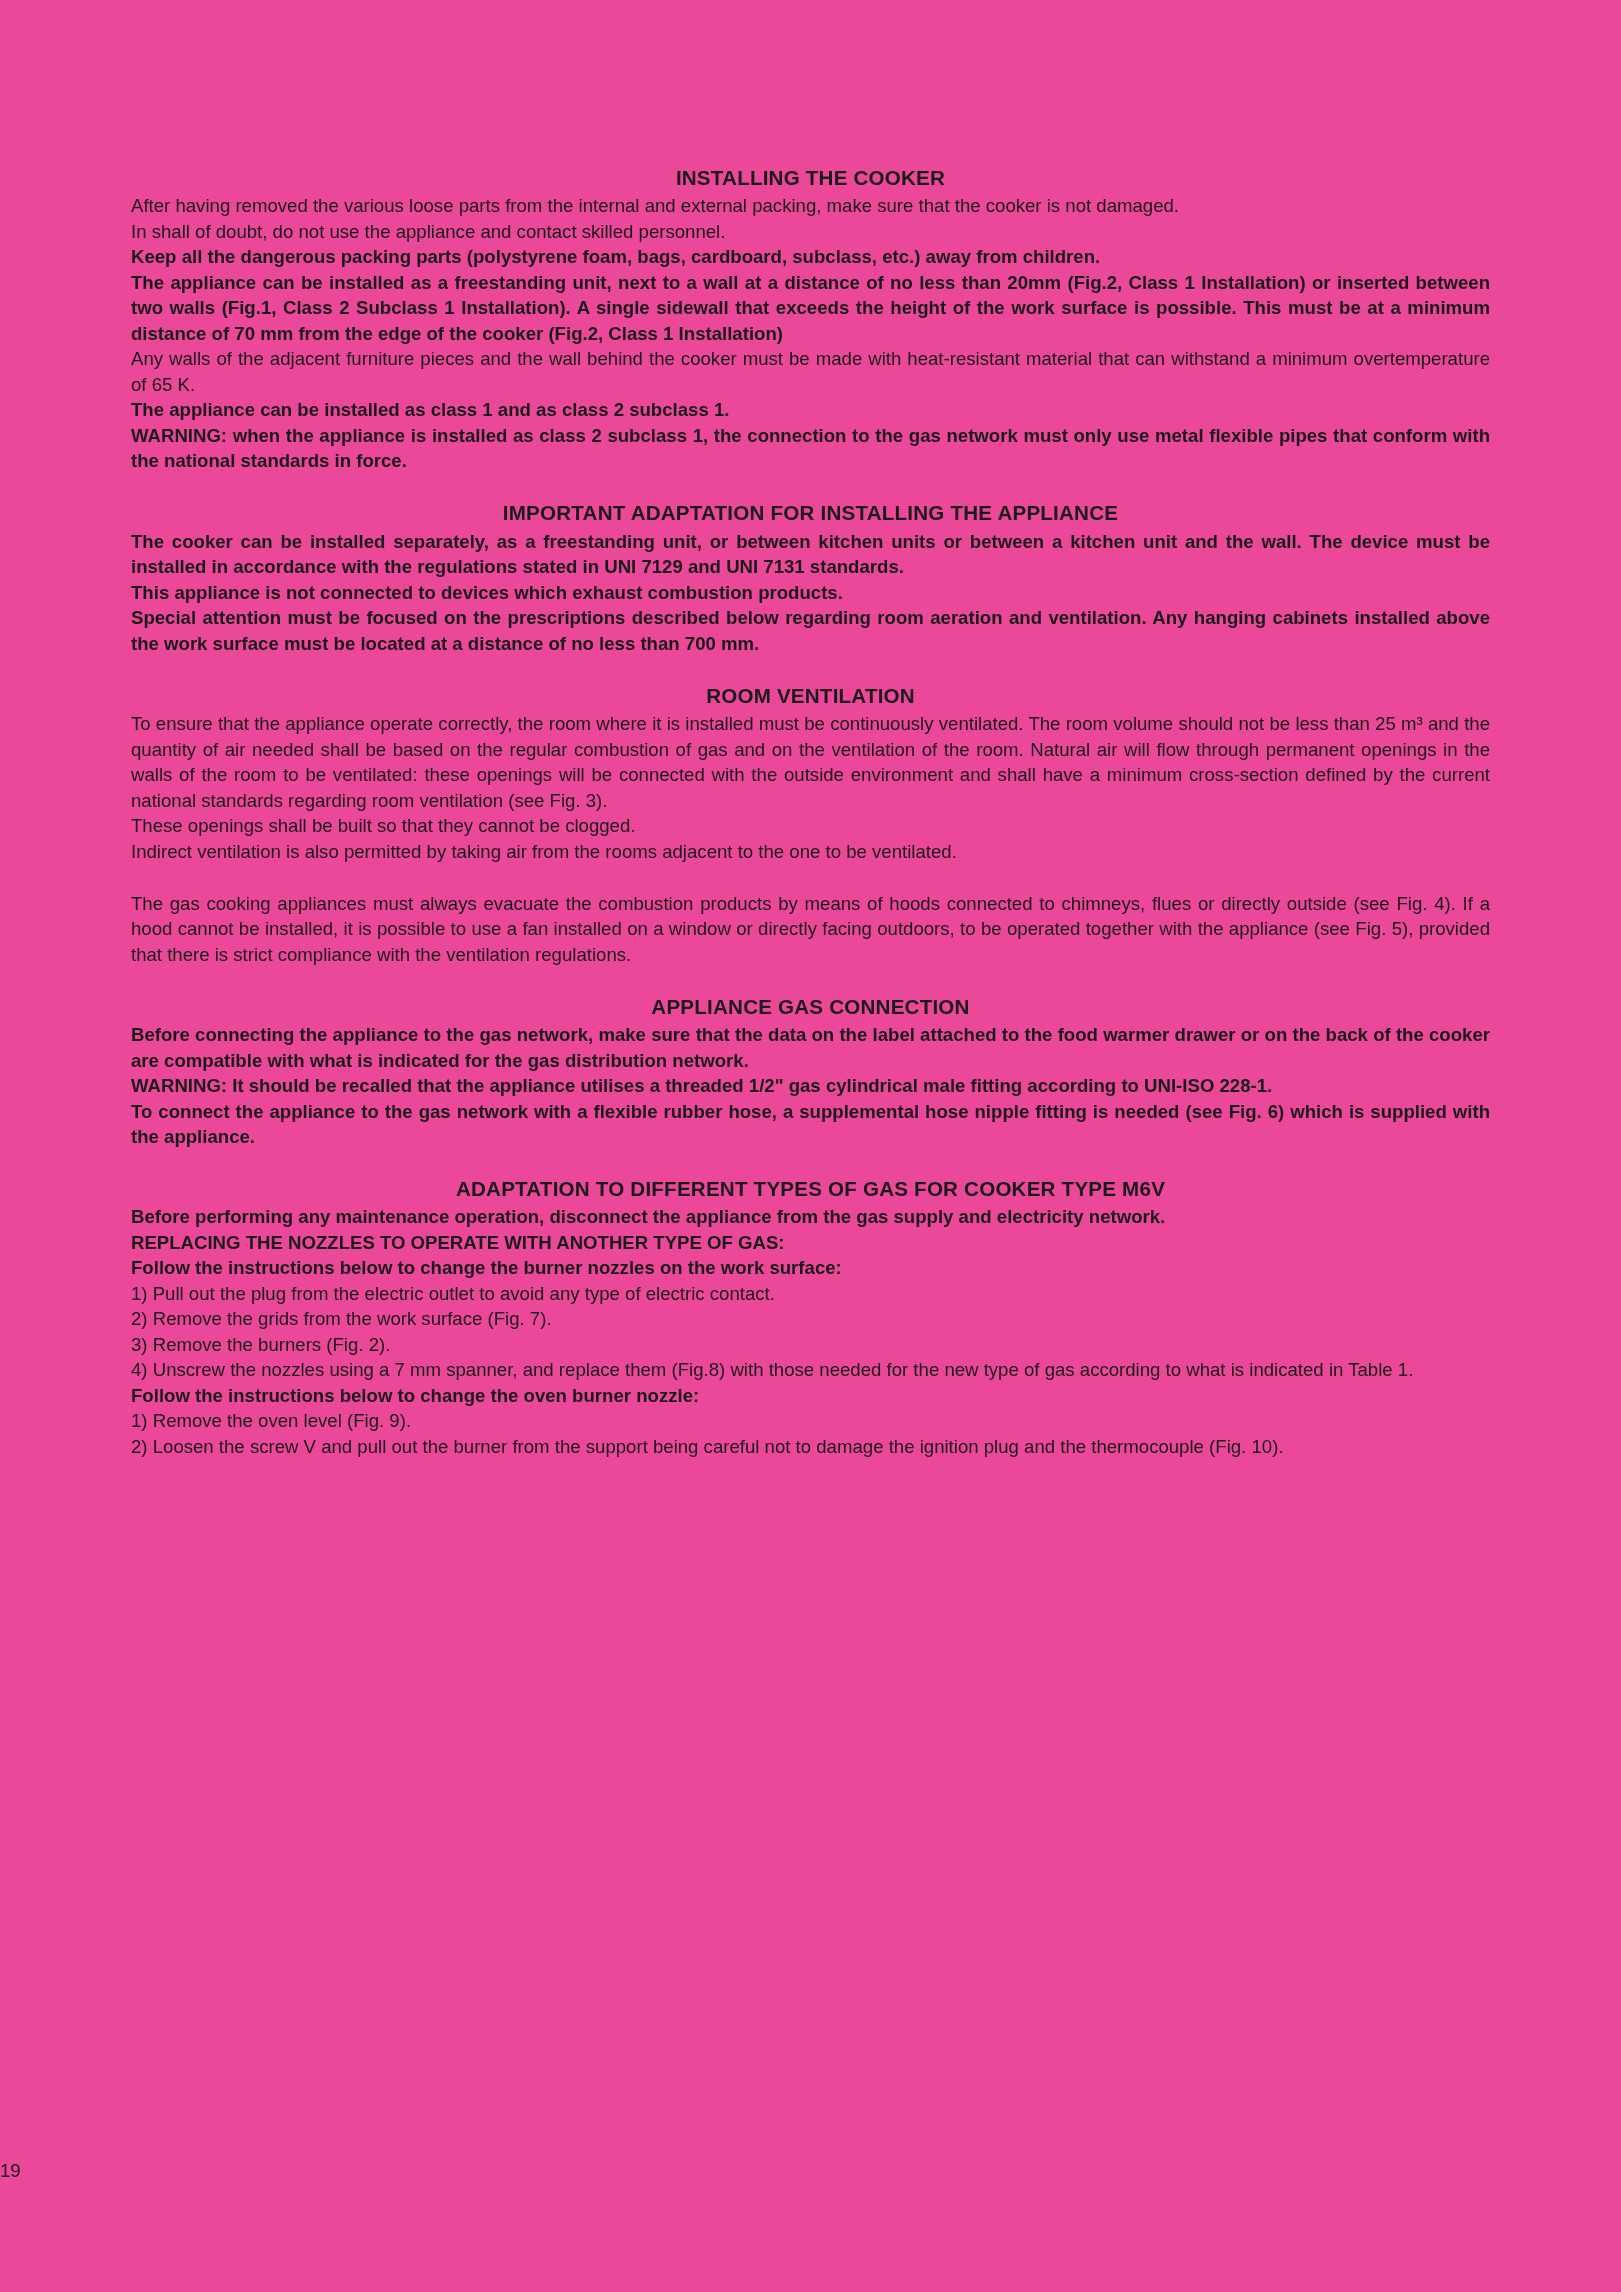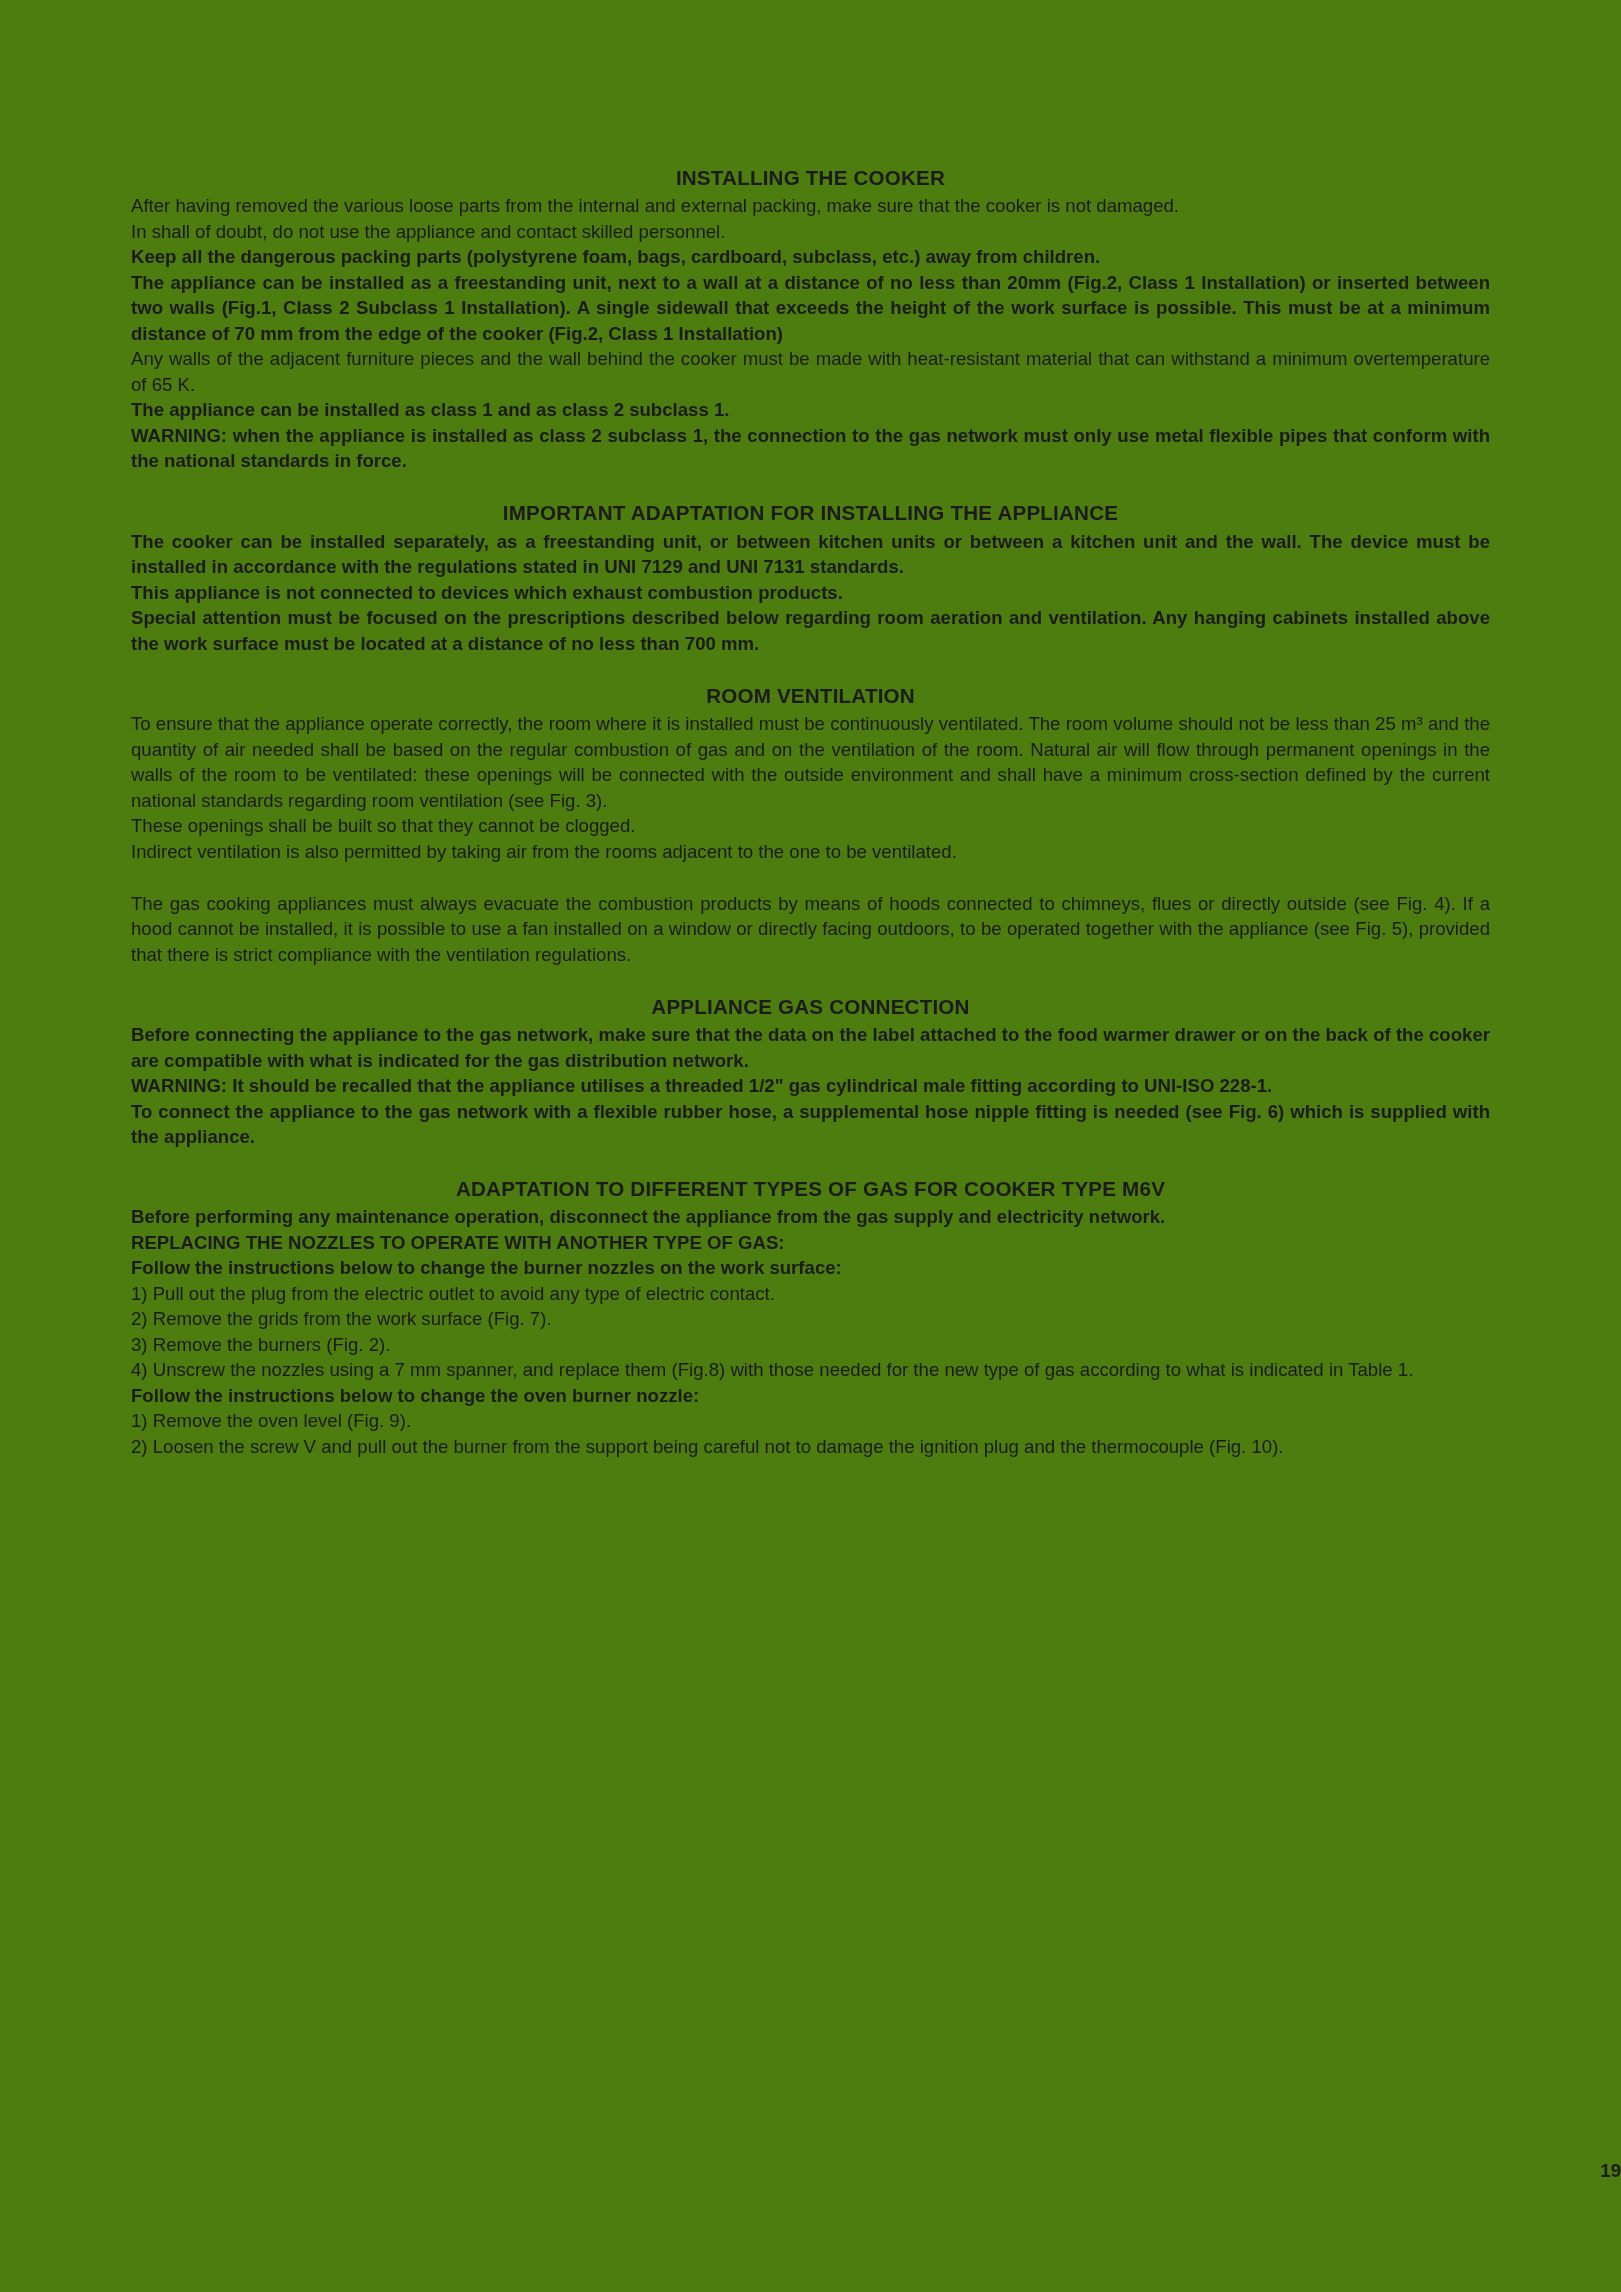--- a/index.html
+++ b/index.html
@@ -5,21 +5,21 @@
   html, body {
     margin: 0;
     padding: 0;
     background: #ffffff;
   }
   .doc-page {
     position: relative;
     width: 1621px;
     height: 2293px;
     margin: 0 auto;
-    background: #4d7c0f;
+    background: #ec4899;
     box-sizing: border-box;
     padding: 165px 131px 0 131px;
     font-family: "Liberation Sans", "DejaVu Sans", sans-serif;
     font-size: 18.6px;
     line-height: 25.5px;
     color: #1b1b1b;
   }
   .doc-section {
     margin: 0 0 26.5px 0;
   }
@@ -35,24 +35,23 @@
     text-align: justify;
   }
   .bold {
     font-weight: bold;
   }
   .page-number {
     position: absolute;
     left: 0;
     right: 0;
     bottom: 110px;
-    text-align: right;
+    text-align: left;
     font-size: 18.6px;
     color: #1b1b1b;
-    font-weight: bold;
   }
 </style>
 </head>
 <body>
 
 <div class="doc-page">
 
   <section class="doc-section">
     <h1 class="heading">INSTALLING THE COOKER</h1>
     <p class="para">After having removed the various loose parts from the internal and external packing, make sure that the cooker is not damaged.</p>

